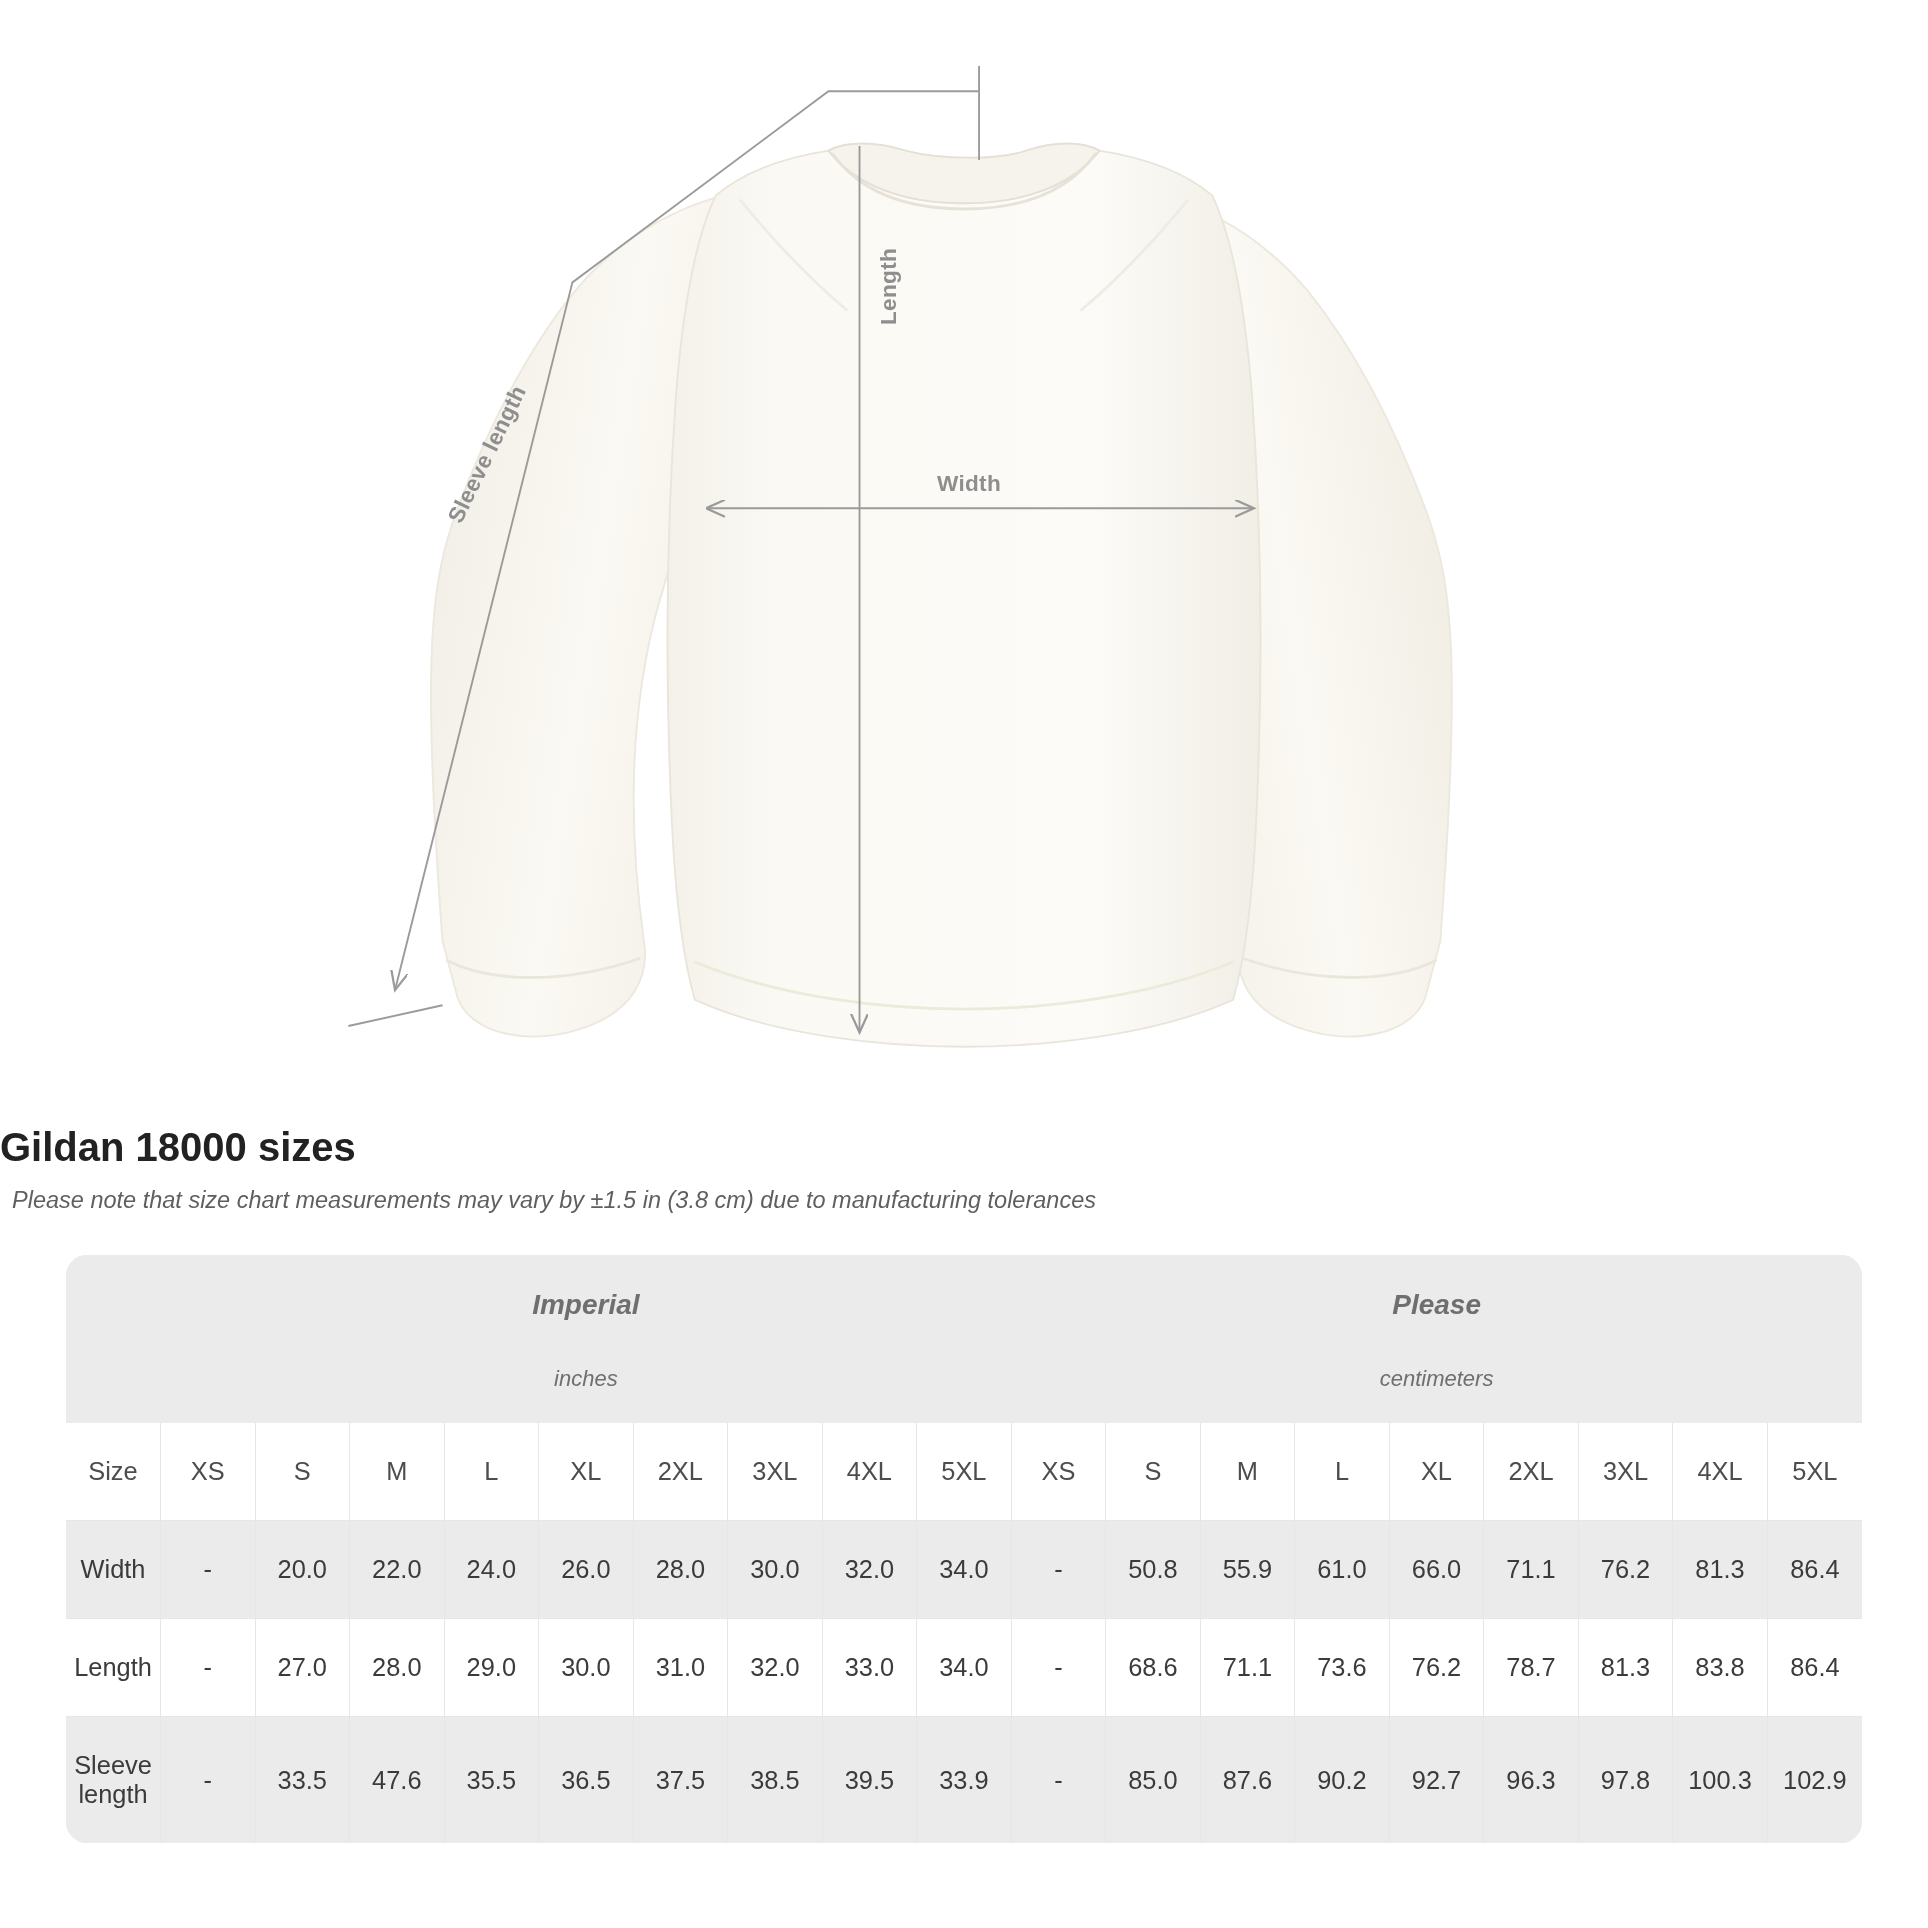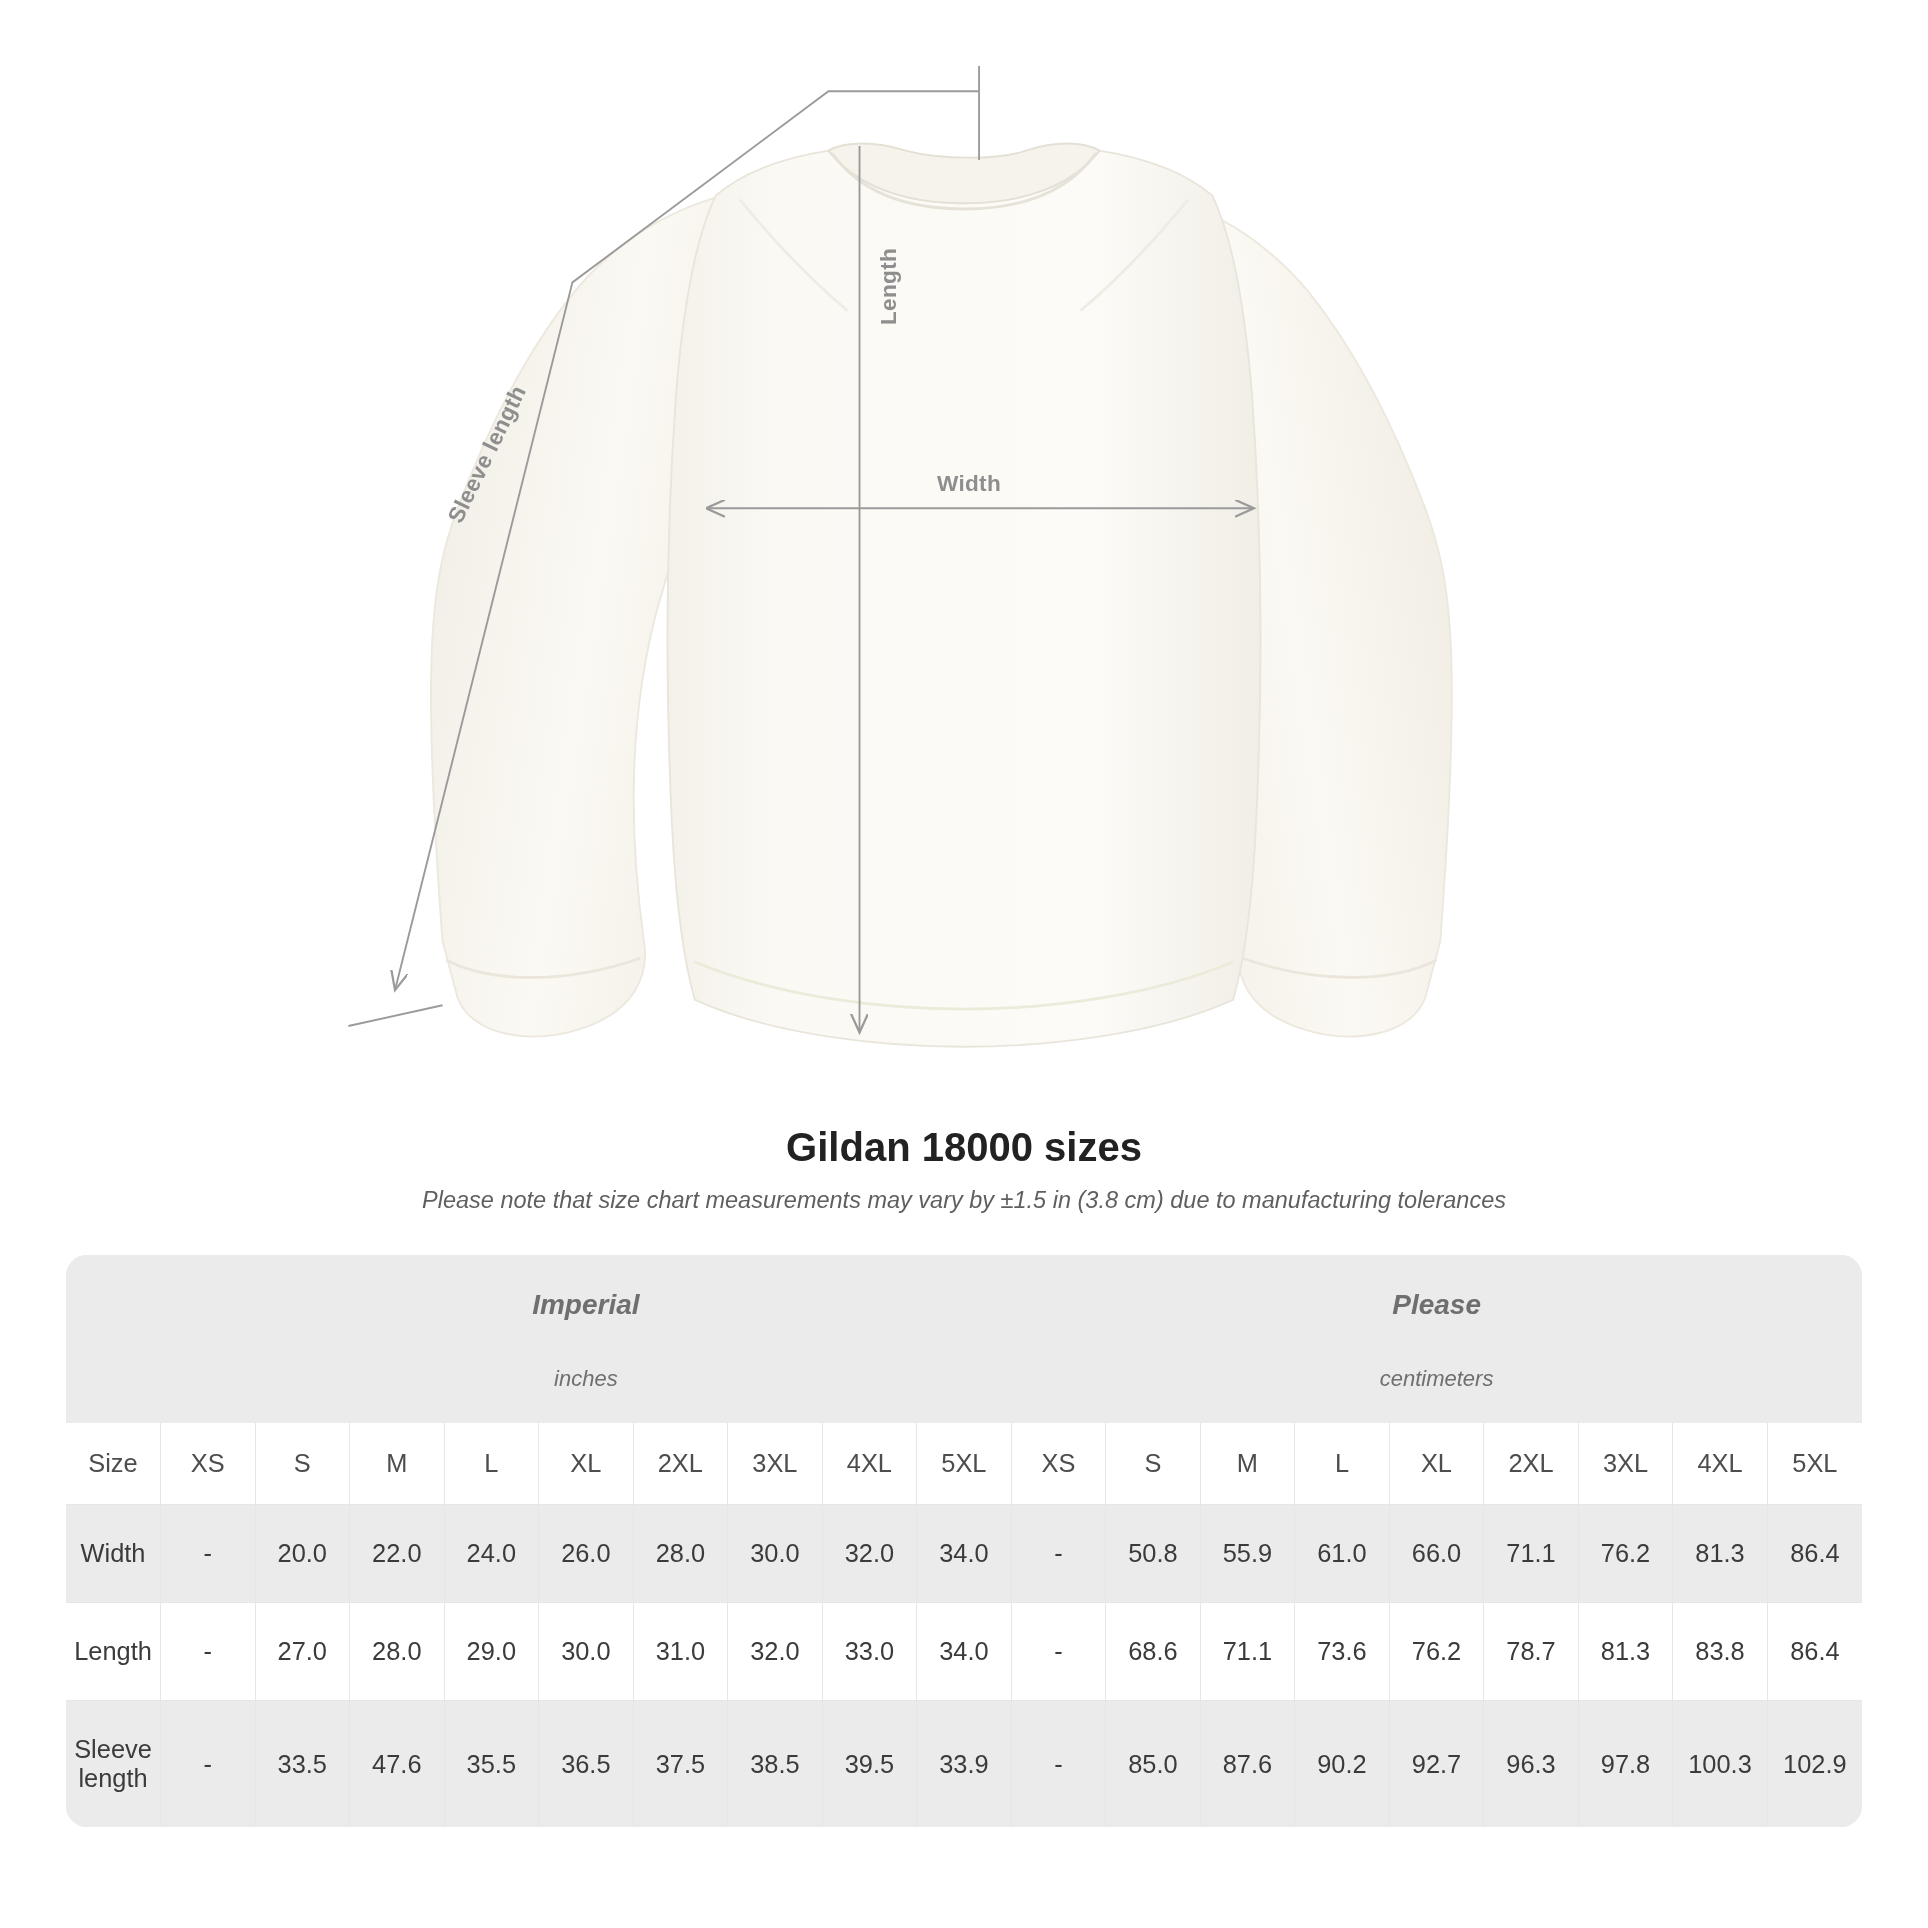--- a/index.html
+++ b/index.html
@@ -49,21 +49,21 @@
   }
   .label-sleeve {
     left: 443px;
     top: 516px;
     transform: rotate(-64deg);
     transform-origin: left top;
   }
 
   
   .title-block {
-    text-align: center;
+    text-align: left;
     margin-top: 19px;
   }
   .chart-title {
     font-size: 40px;
     font-weight: bold;
     color: #222222;
     margin: 0 0 17px 0;
   }
   .chart-note {
     font-size: 23.5px;
@@ -108,21 +108,21 @@
     color: #6f6f6f;
     line-height: 1.5;
     margin-top: 40px;
   }
 
   .head-row td {
     background: #ffffff;
     color: #4d4d4d;
     font-size: 25.4px;
     font-weight: bold;
-    padding: 26px 0;
+    padding: 34px 0;
     border-right: 0.9px solid #e6e6e6;
   }
   .head-row td:last-child { border-right: none; }
 
   .data-row td {
     font-size: 25.4px;
     color: #3b3b3b;
     padding: 34px 0;
     border-right: 0.9px solid #e6e6e6;
     border-top: 0.9px solid #e6e6e6;

